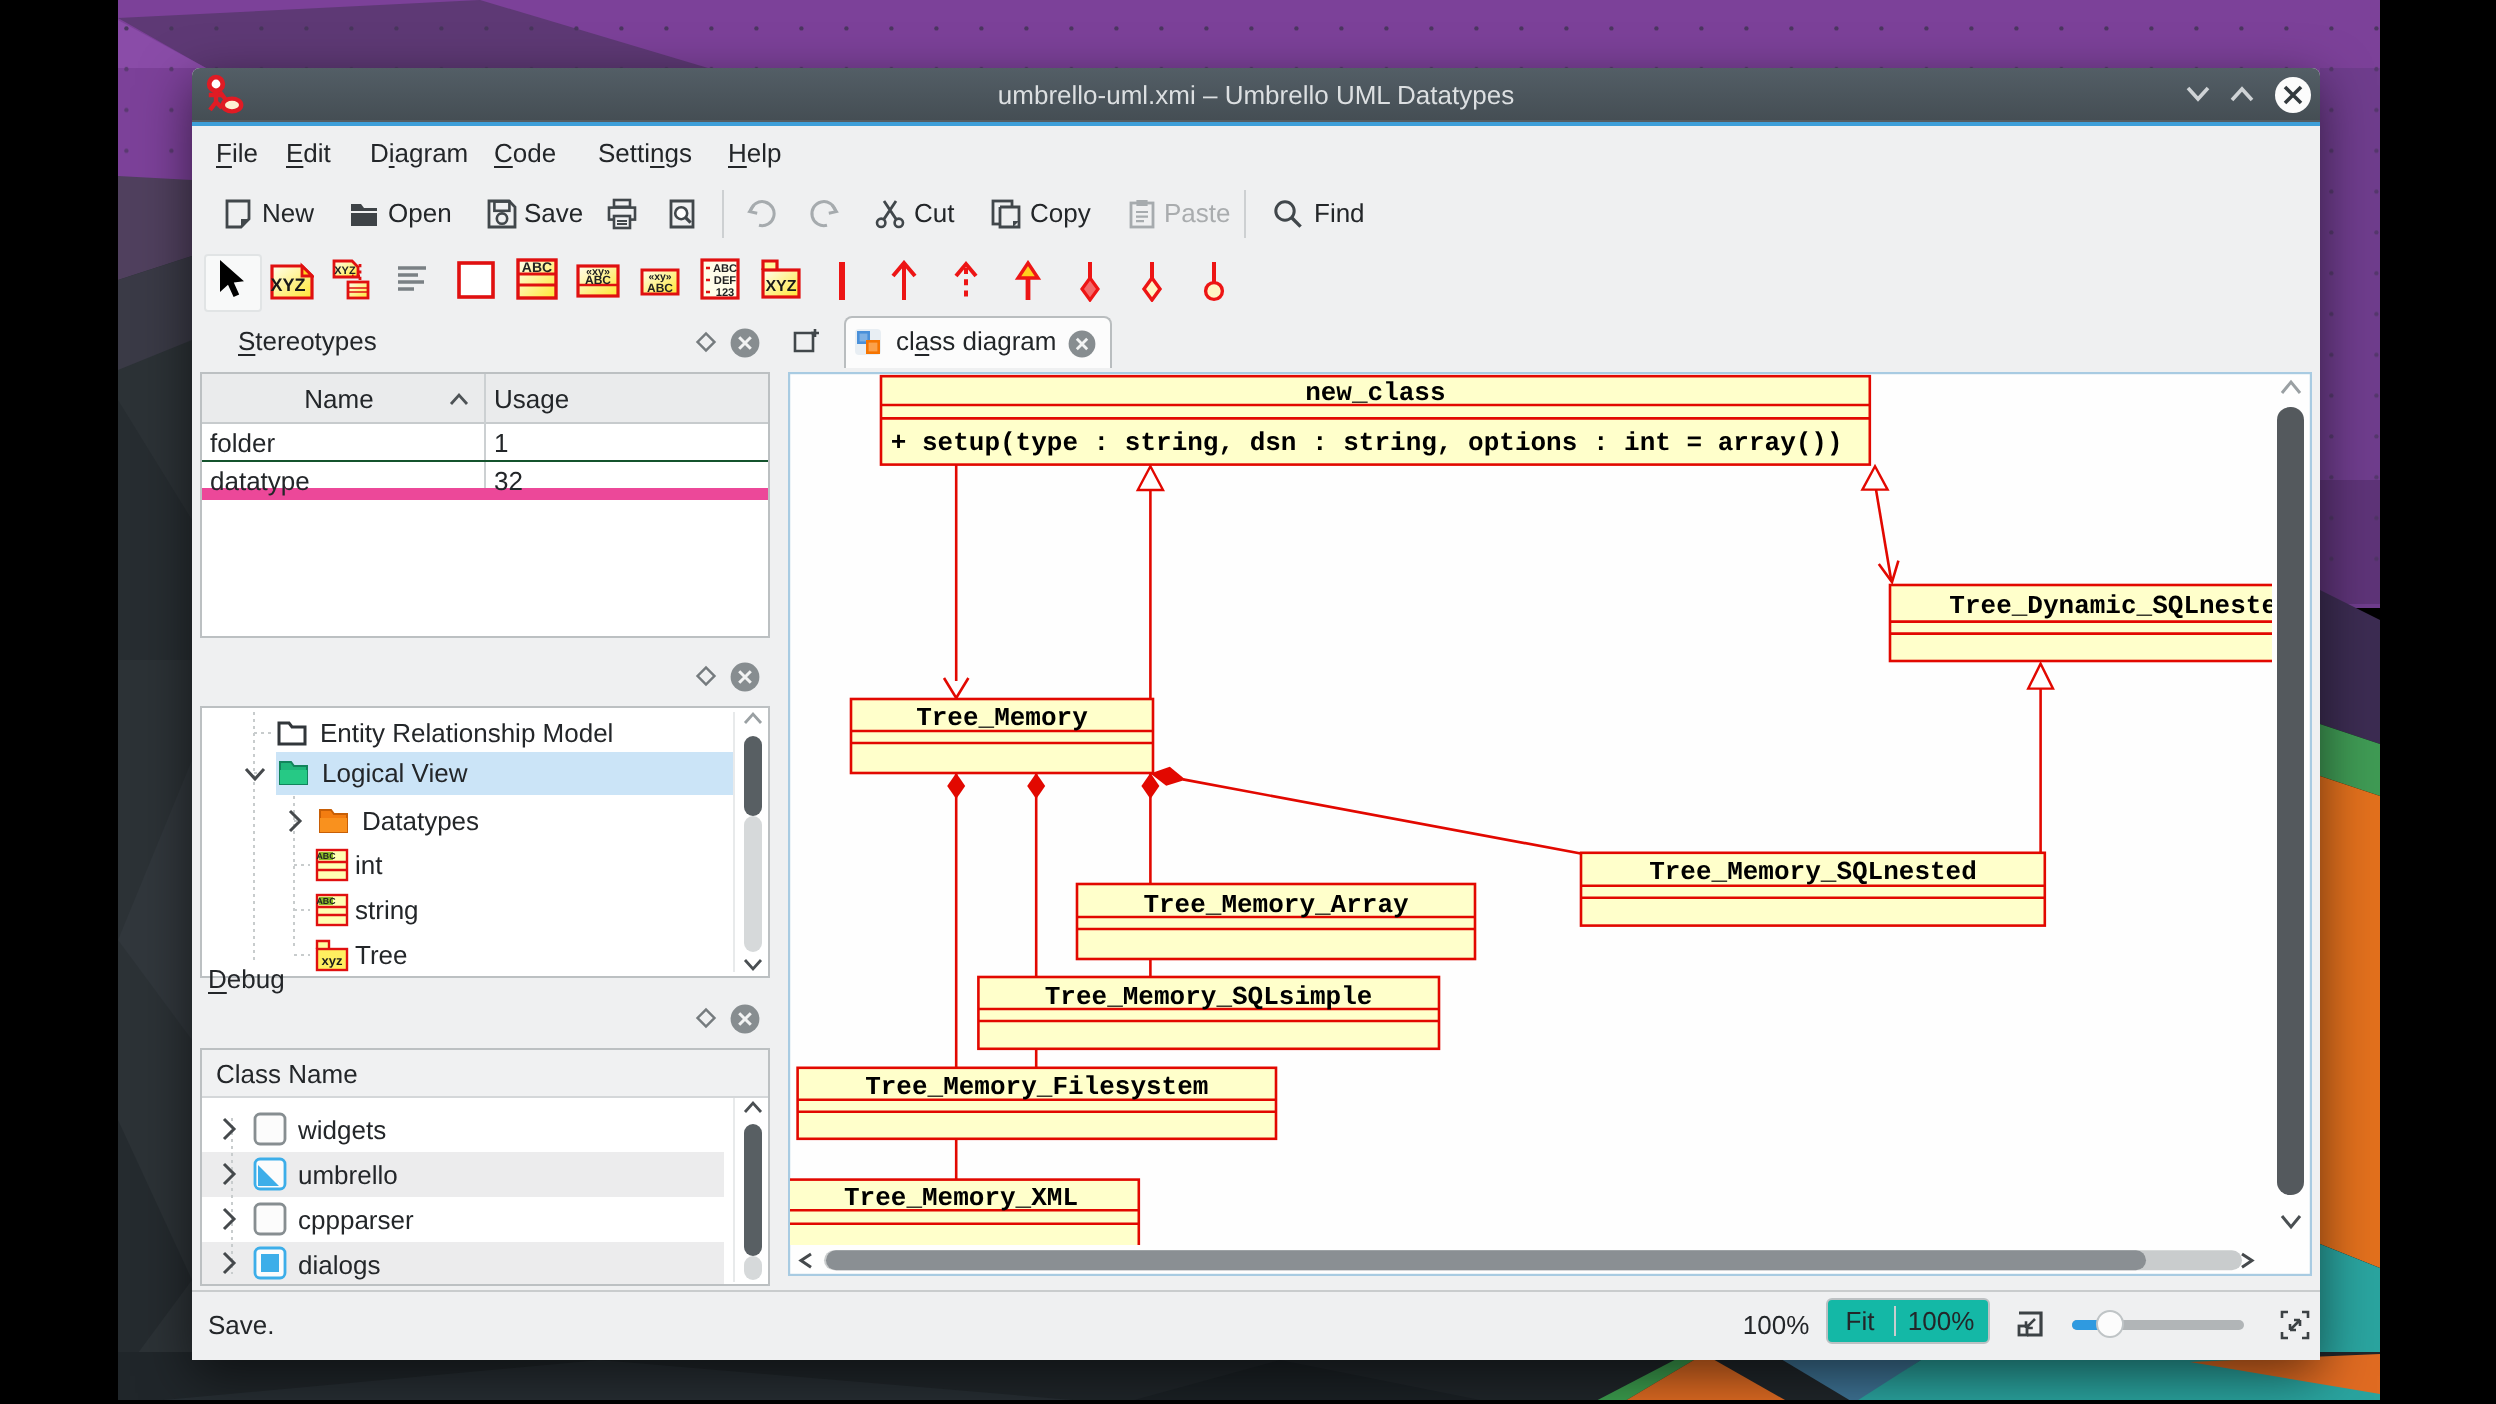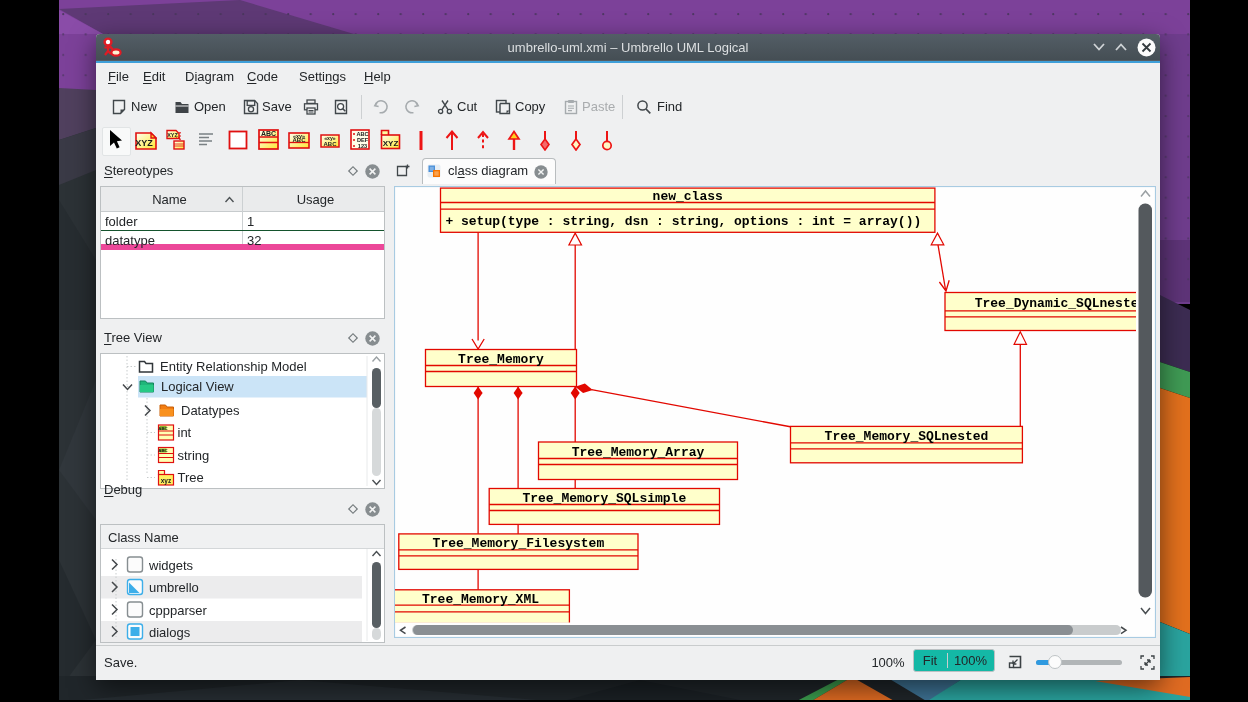--- a/index.html
+++ b/index.html
@@ -70,21 +70,21 @@
   <polygon points="888,678 962,679 928,702" fill="#3e7395"></polygon>
   <polygon points="962,679 1190,679 1190,702 926,702" fill="#2aa49f"></polygon>
   <polygon points="1095,681 1190,677 1190,697" fill="#e06b22"></polygon>
 
   <rect x="0" y="0" width="59" height="702" fill="#000"></rect>
   <rect x="1190" y="0" width="58" height="702" fill="#000"></rect>
   <rect x="0" y="700" width="1248" height="2" fill="#000"></rect>
 </svg>
 <div id="win">
   <div id="titlebar">
-    <div id="title-text">umbrello-uml.xmi – Umbrello UML Logical</div>
+    <div id="title-text">umbrello-uml.xmi – Umbrello UML Datatypes</div>
     <svg class="abs" style="left:5px;top:2px;" width="22" height="22" viewBox="0 0 22 22">
       <circle cx="7" cy="6" r="3.4" fill="#fff" stroke="#e01b24" stroke-width="2.4"></circle>
       <path d="M7 9 L7 15 M3.4 11.5 L10.6 11.5 M7 15 L4 19 M7 15 L10 18" stroke="#e01b24" stroke-width="2.2" fill="none"></path>
       <ellipse cx="15" cy="16.5" rx="4.6" ry="3.2" fill="#fdf2d4" stroke="#e01b24" stroke-width="2.2"></ellipse>
       <path d="M9 10 L12 14" stroke="#e01b24" stroke-width="2.2"></path>
     </svg>
     <svg class="abs" style="left:996px;top:8px;" width="14" height="10" viewBox="0 0 14 10">
       <path d="M2 2 L7 7.5 L12 2" stroke="#cfd3d6" stroke-width="1.8" fill="none"></path>
     </svg>
     <svg class="abs" style="left:1018px;top:8px;" width="14" height="10" viewBox="0 0 14 10">
@@ -275,50 +275,47 @@
       <path d="M10 9 L14 14.5 L10 20 L6 14.5 Z" fill="#fff6c4" stroke="#ed1515" stroke-width="1.7"></path>
     </svg>
 
     <svg class="abs" style="left:501px;top:6px;" width="20" height="21" viewBox="0 0 20 21">
       <path d="M10 1 v13" stroke="#ed1515" stroke-width="2"></path>
       <circle cx="10" cy="15.5" r="4.2" fill="#fff6c4" stroke="#ed1515" stroke-width="1.7"></circle>
     </svg>
   </div>
   <div id="main">
 
-    <div class="dock-title" style="top:1px;">
+    <div class="dock-title" style="top:1px;margin-left:15px;">
           <span><u>S</u>tereotypes</span>
         </div>
     <svg class="abs" style="left:251px;top:8px;" width="12" height="12" viewBox="0 0 12 12">
       <rect x="3" y="3" width="6" height="6" transform="rotate(45 6 6)" fill="none" stroke="#757b7e" stroke-width="1.2"></rect>
     </svg>
     <svg class="abs" style="left:268.5px;top:6.5px;" width="15" height="15" viewBox="0 0 15 15">
       <circle cx="7.5" cy="7.5" r="7.2" fill="#878d90"></circle>
       <path d="M4.6 4.6 L10.4 10.4 M10.4 4.6 L4.6 10.4" stroke="#f2f3f3" stroke-width="1.5"></path>
     </svg>
     <div class="dframe" style="top:29px;height:133px;"></div>
     <div class="abs" style="left:5px;top:30px;width:283px;height:25px;background:#eaebec;border-bottom:1px solid #c7cbcd;box-sizing:border-box;"></div>
     <div class="abs" style="left:146px;top:30px;width:1px;height:63px;background:#ccd0d2;"></div>
     <div class="abs" style="left:5px;top:30px;width:137px;height:25px;line-height:25px;text-align:center;">Name</div>
     <svg class="abs" style="left:128px;top:39px;" width="11" height="8" viewBox="0 0 11 8">
       <path d="M1.5 6 L5.5 1.5 L9.5 6" fill="none" stroke="#4e5356" stroke-width="1.4"></path>
     </svg>
-    <div class="abs" style="left:151px;top:30px;width:137px;height:25px;line-height:25px;text-align:center;">Usage</div>
+    <div class="abs" style="left:151px;top:30px;width:137px;height:25px;line-height:25px;">Usage</div>
     <div class="abs" style="left:5px;top:55px;width:283px;height:19px;line-height:19px;border-bottom:1px solid #14532d;box-sizing:border-box;">
       <span class="abs" style="left:4px;">folder</span>
           <span class="abs" style="left:146px;">1</span>
     </div>
     <div class="abs" style="left:5px;top:74px;width:283px;height:19px;line-height:19px;border-bottom:6px solid #ec4899;box-sizing:border-box;">
       <span class="abs" style="left:4px;">datatype</span>
           <span class="abs" style="left:146px;">32</span>
     </div>
 
-    <div class="dock-title" style="top:168px;">
-          <span><u>T</u>ree View</span>
-        </div>
     <svg class="abs" style="left:251px;top:175px;" width="12" height="12" viewBox="0 0 12 12">
       <rect x="3" y="3" width="6" height="6" transform="rotate(45 6 6)" fill="none" stroke="#757b7e" stroke-width="1.2"></rect>
     </svg>
     <svg class="abs" style="left:268.5px;top:173.5px;" width="15" height="15" viewBox="0 0 15 15">
       <circle cx="7.5" cy="7.5" r="7.2" fill="#878d90"></circle>
       <path d="M4.6 4.6 L10.4 10.4 M10.4 4.6 L4.6 10.4" stroke="#f2f3f3" stroke-width="1.5"></path>
     </svg>
     <div class="dframe" style="top:196px;height:136px;"></div>
     <svg class="abs" style="left:5px;top:197px;" width="283" height="134" viewBox="0 0 283 134">
 

